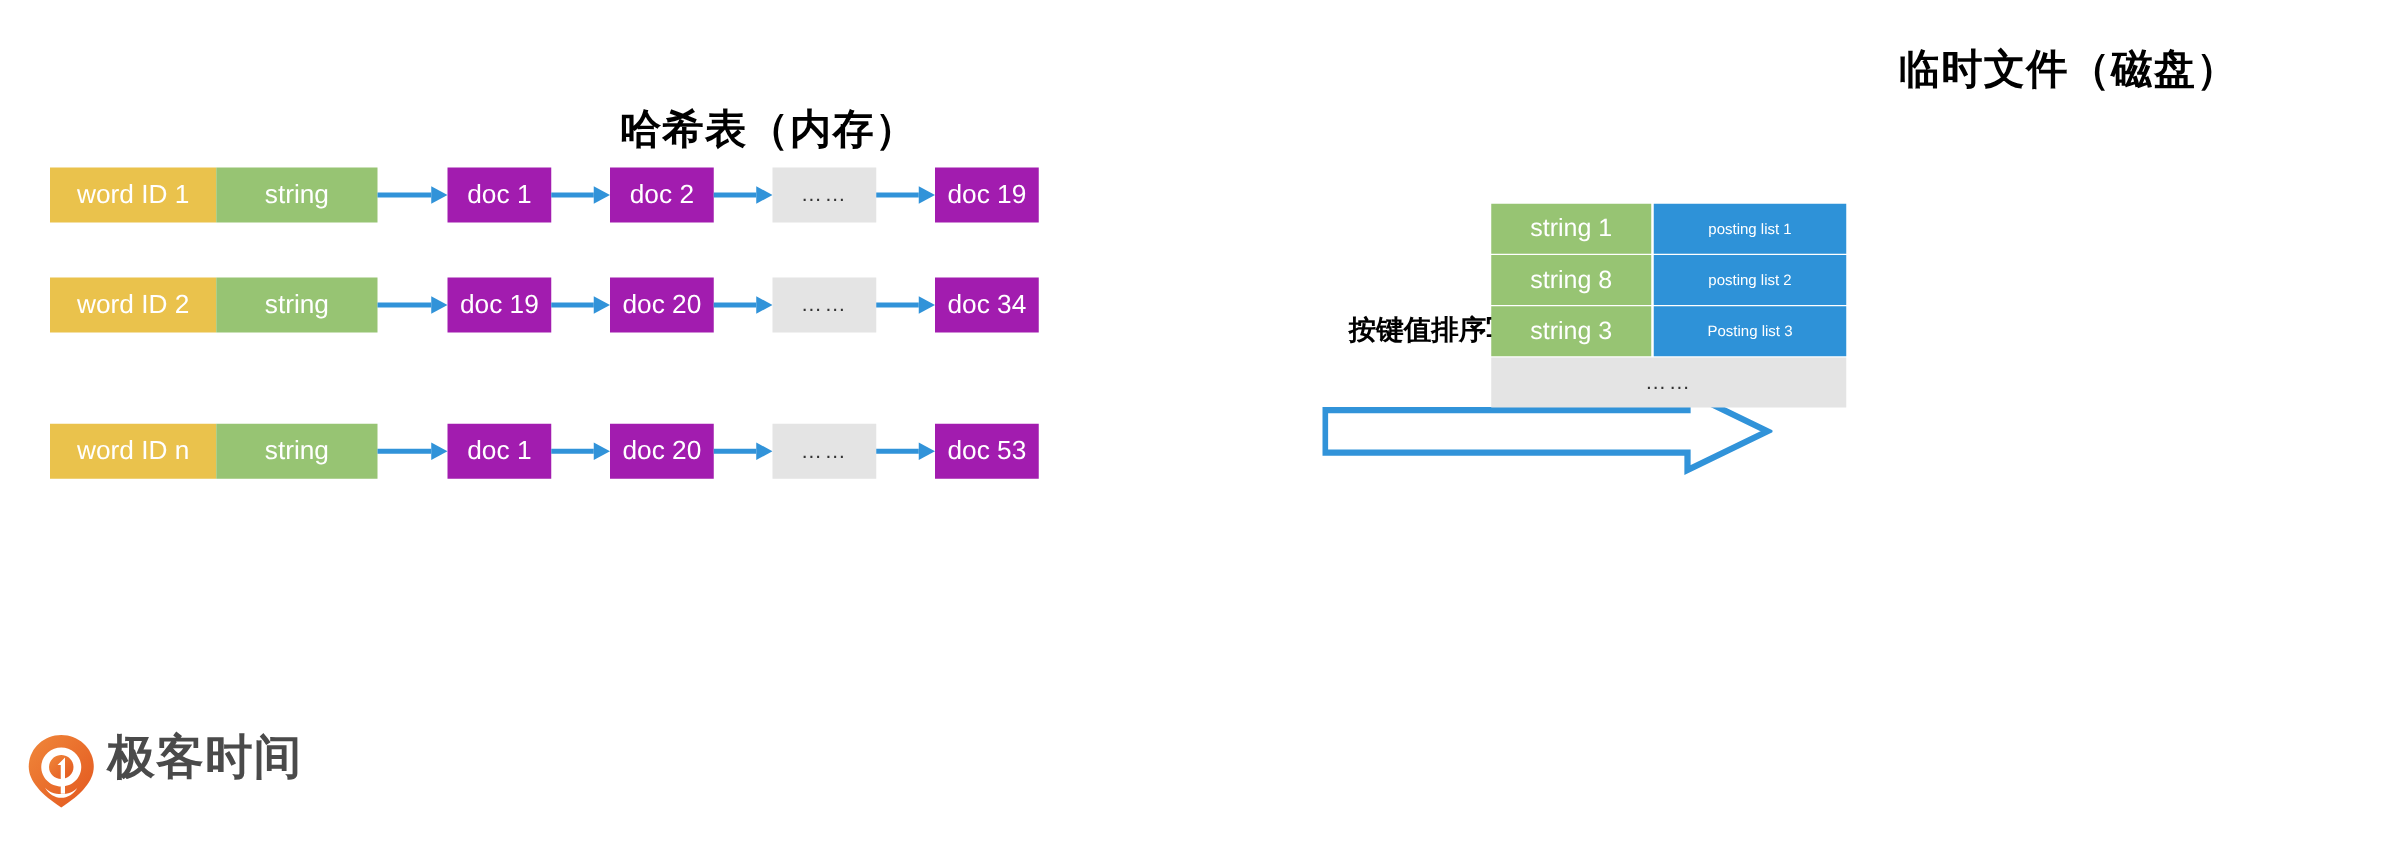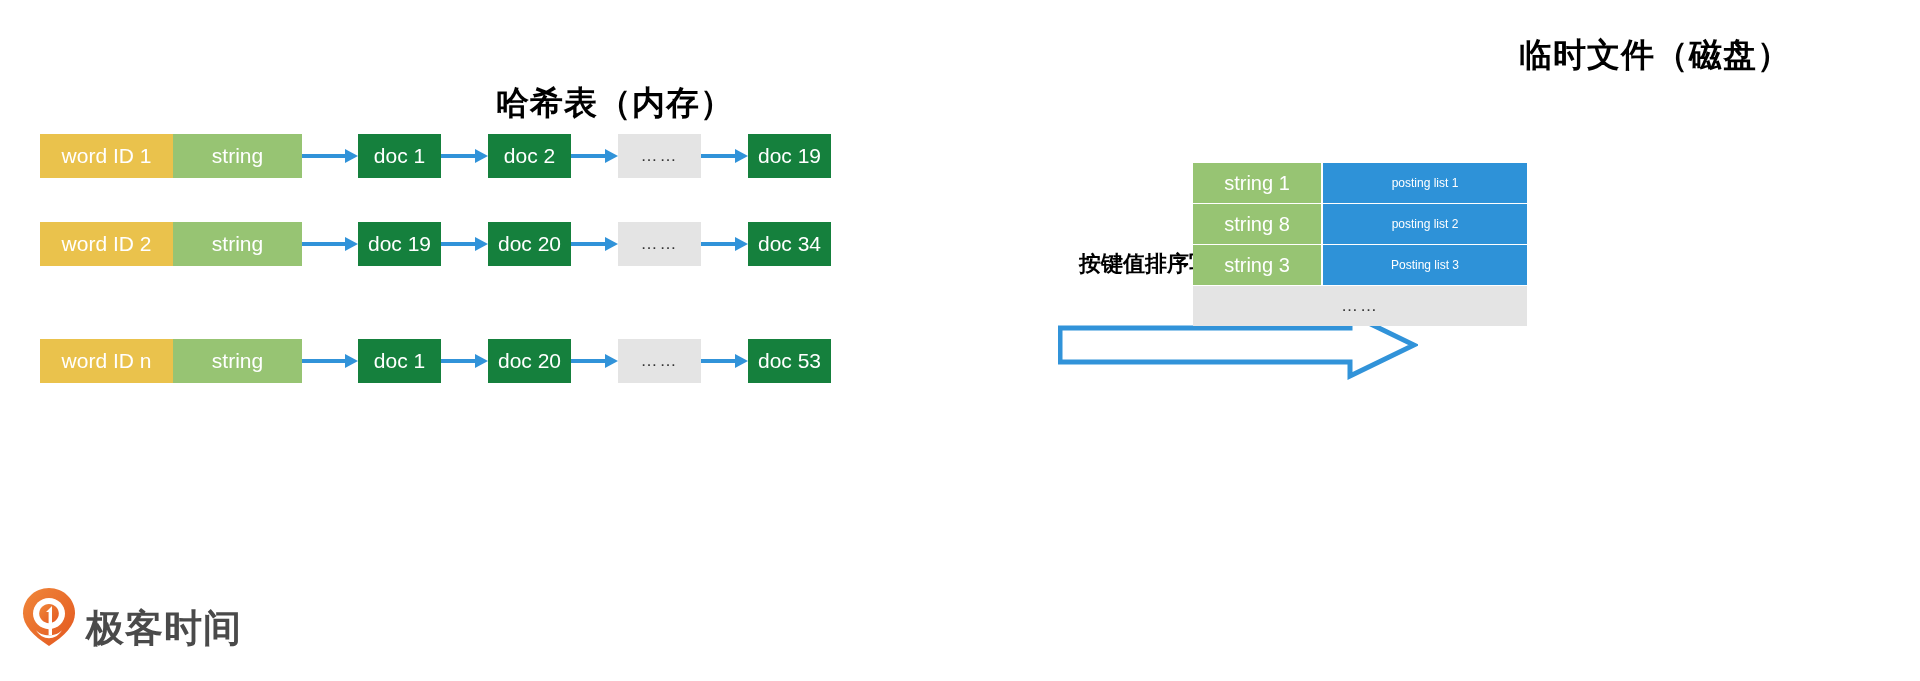--- a/index.html
+++ b/index.html
@@ -60,21 +60,21 @@
     width: 133px;
     background: #eac24c;
   }
   .cell-string {
     left: 173px;
     width: 129px;
     background: #97c473;
   }
   .cell-doc {
     width: 83px;
-    background: #15803d;
+    background: #a21caf;
   }
   .cell-ellipsis {
     width: 83px;
     background: #e4e4e4;
     color: #333333;
     font-size: 17px;
     letter-spacing: 2px;
   }
   .doc0 { left: 358px; }
   .doc1 { left: 488px; }
@@ -135,21 +135,21 @@
     top: 310px;
     width: 360px;
     height: 70px;
   }
 
   
   #temp-table {
     position: absolute;
     left: 1193px;
     top: 163px;
-    width: 334px;
+    width: 284px;
   }
   .trow {
     display: flex;
     height: 40px;
     margin-bottom: 1px;
   }
   .trow .tkey {
     width: 128px;
     background: #97c473;
     color: #ffffff;
@@ -177,21 +177,21 @@
     line-height: 40px;
     letter-spacing: 2px;
   }
 
   
   #brand {
     position: absolute;
     left: 22px;
     top: 587px;
     display: flex;
-    align-items: flex-end;
+    align-items: flex-start;
   }
   #brand-mark { width: 54px; height: 60px; margin-right: 10px; }
   #brand-text {
     font-size: 38px;
     font-weight: 700;
     color: #4a4a4a;
     letter-spacing: 1px;
     line-height: 1;
     white-space: nowrap;
   }

